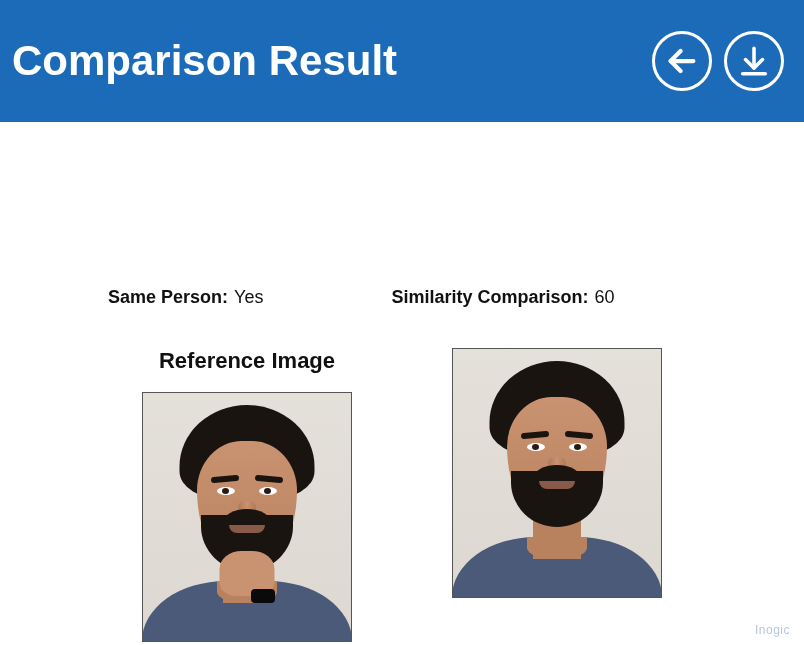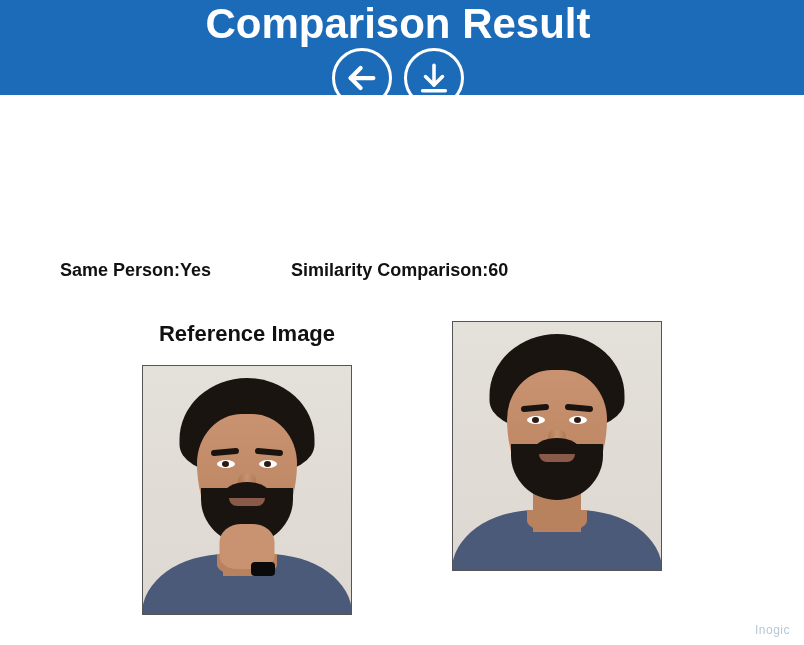--- a/index.html
+++ b/index.html
@@ -10,26 +10,25 @@
     body {
       font-family: 'Segoe UI', Tahoma, Geneva, Verdana, sans-serif;
       background: #ffffff;
       width: 804px;
       height: 645px;
       overflow: hidden;
       position: relative;
     }
     .header {
       background: #1c6bb8;
-      height: 95px;
+      height: 122px;
       display: flex;
       align-items: center;
       justify-content: space-between;
       padding: 0 20px 0 12px;
-      flex-direction: column;
     }
     .header-title {
       color: #ffffff;
       font-size: 42px;
       font-weight: 700;
     }
     .header-icons {
       display: flex;
       gap: 12px;
     }
@@ -53,27 +52,28 @@
     }
     .info-row {
       display: flex;
       gap: 80px;
       margin-bottom: 40px;
       font-size: 18px;
       color: #111;
     }
     .info-item {
       display: flex;
-      gap: 0;
+      gap: 6px;
+      margin-left: 48px;
     }
     .info-label {
       font-weight: 600;
     }
     .info-value {
-      font-weight: 700;
+      font-weight: 400;
     }
     .images-row {
       display: flex;
       gap: 100px;
       justify-content: center;
     }
     .image-block {
       display: flex;
       flex-direction: column;
       align-items: center;

